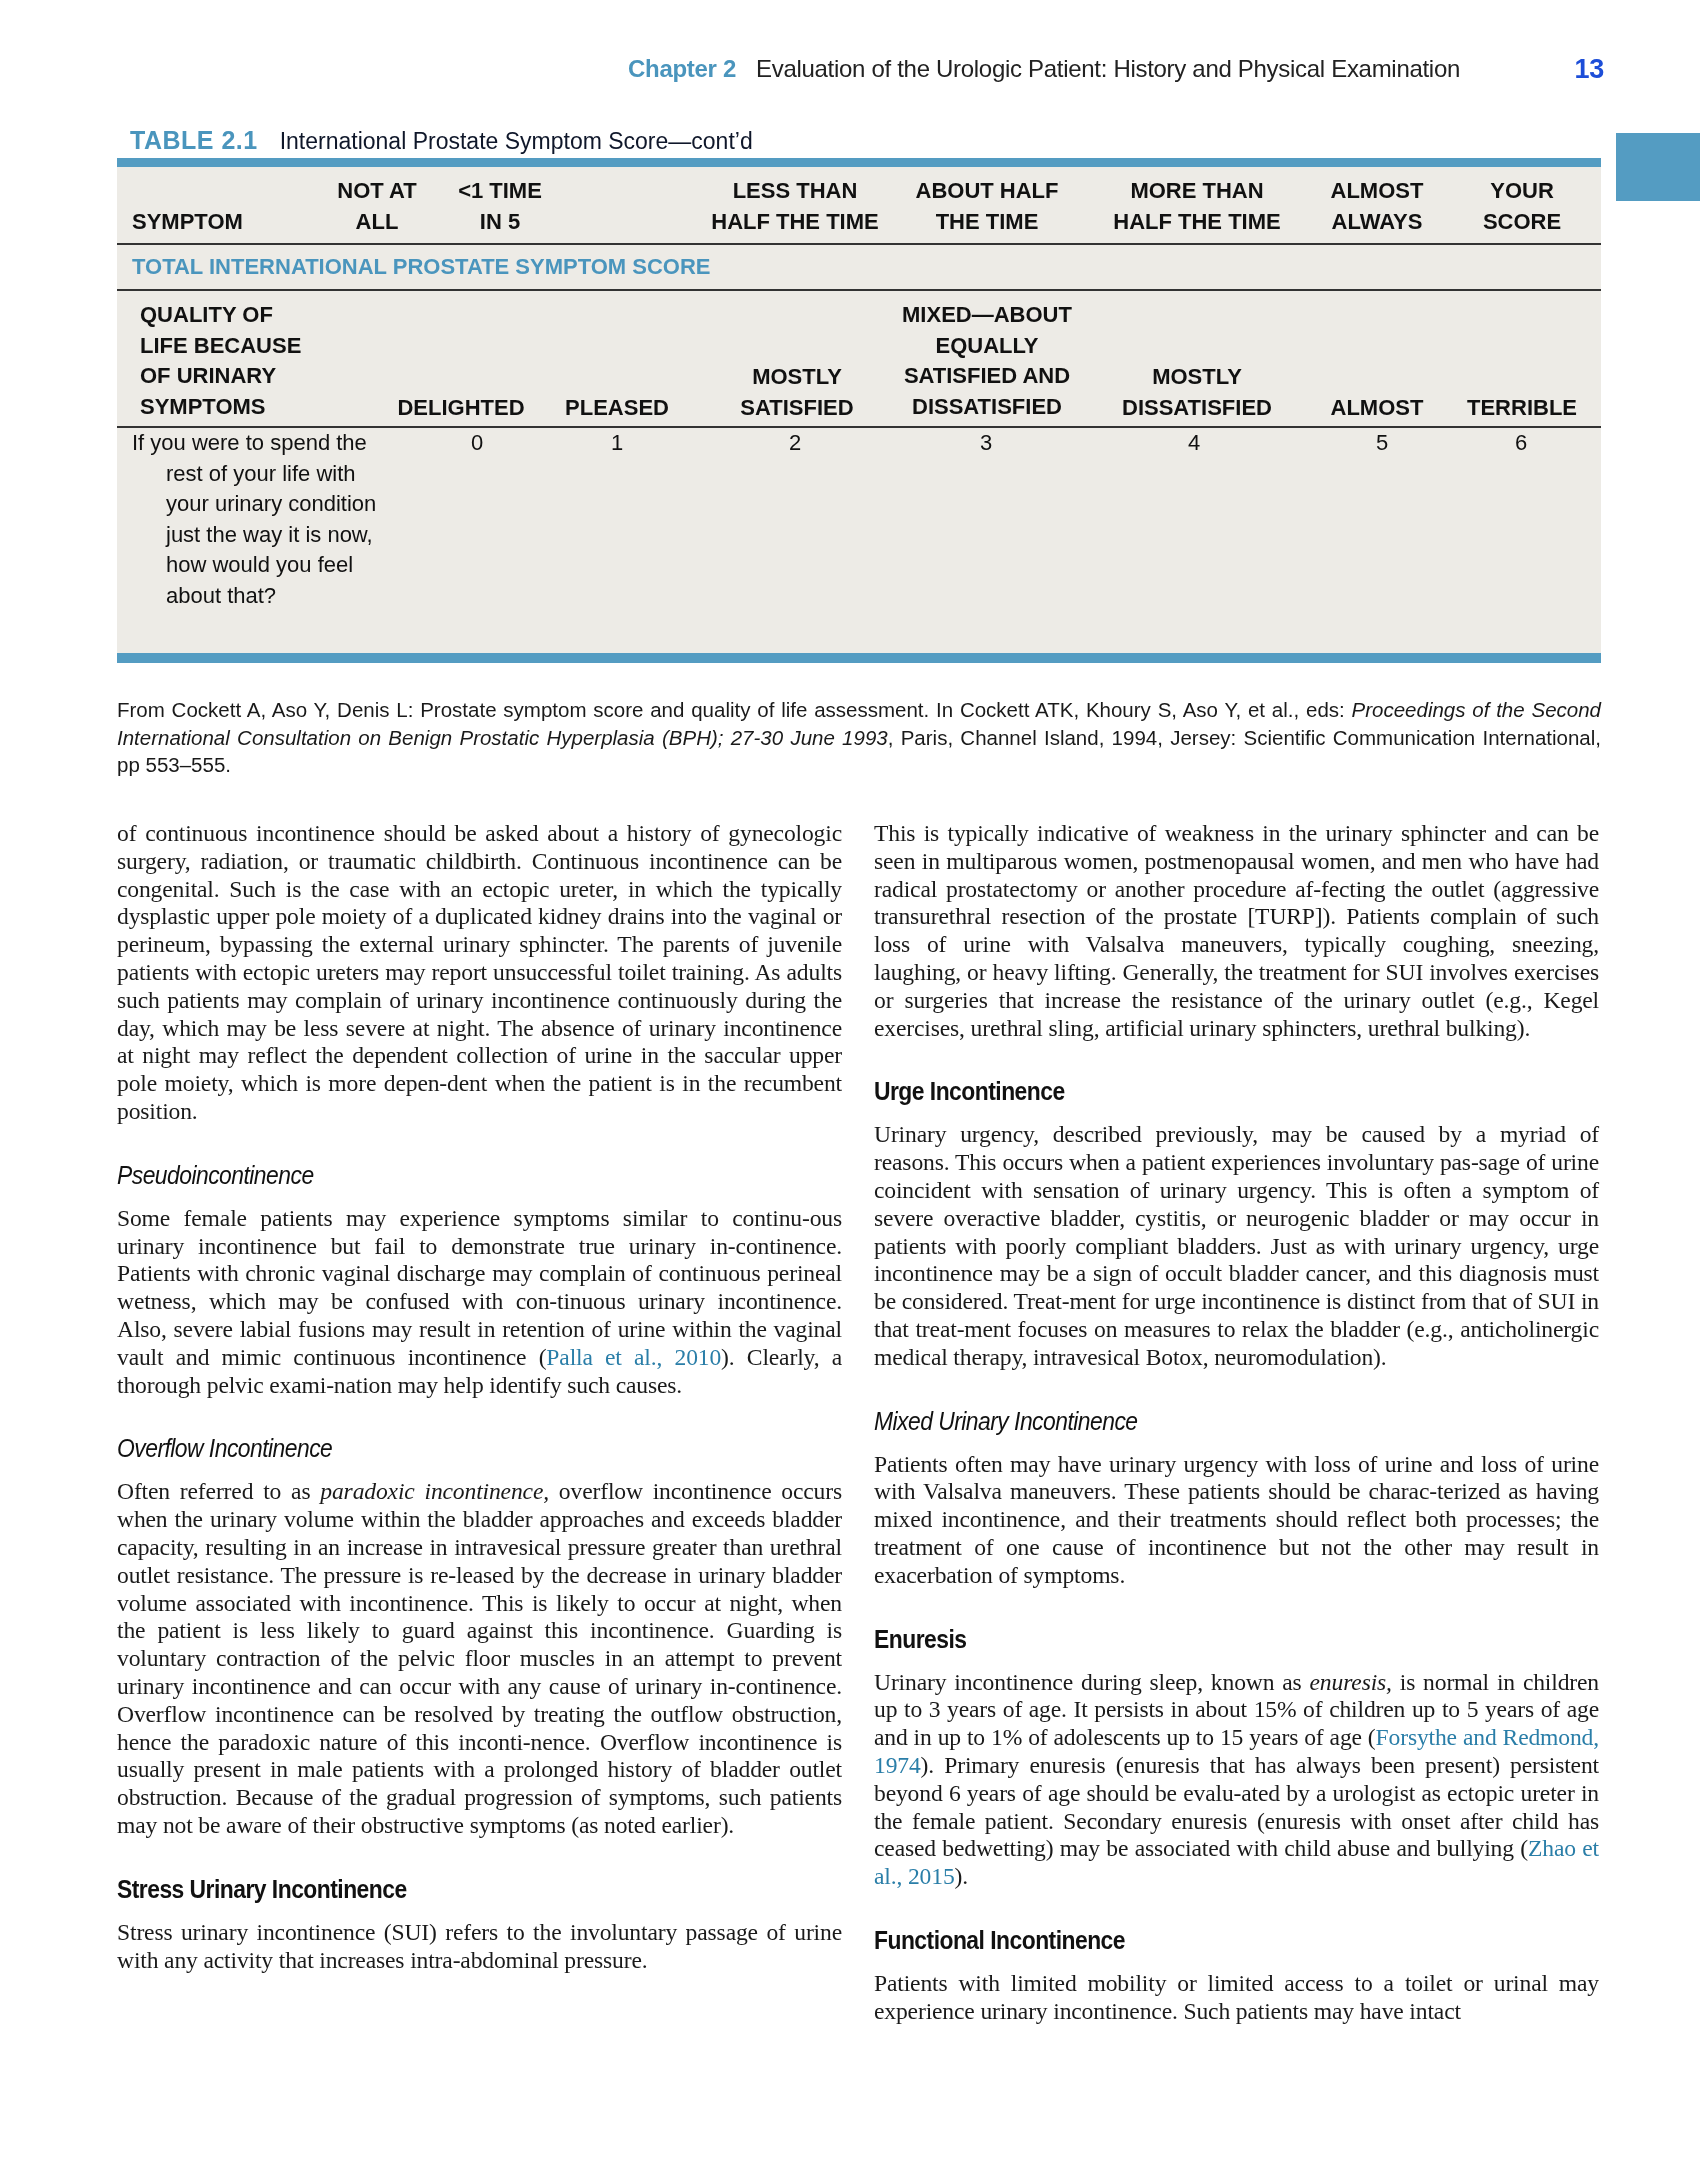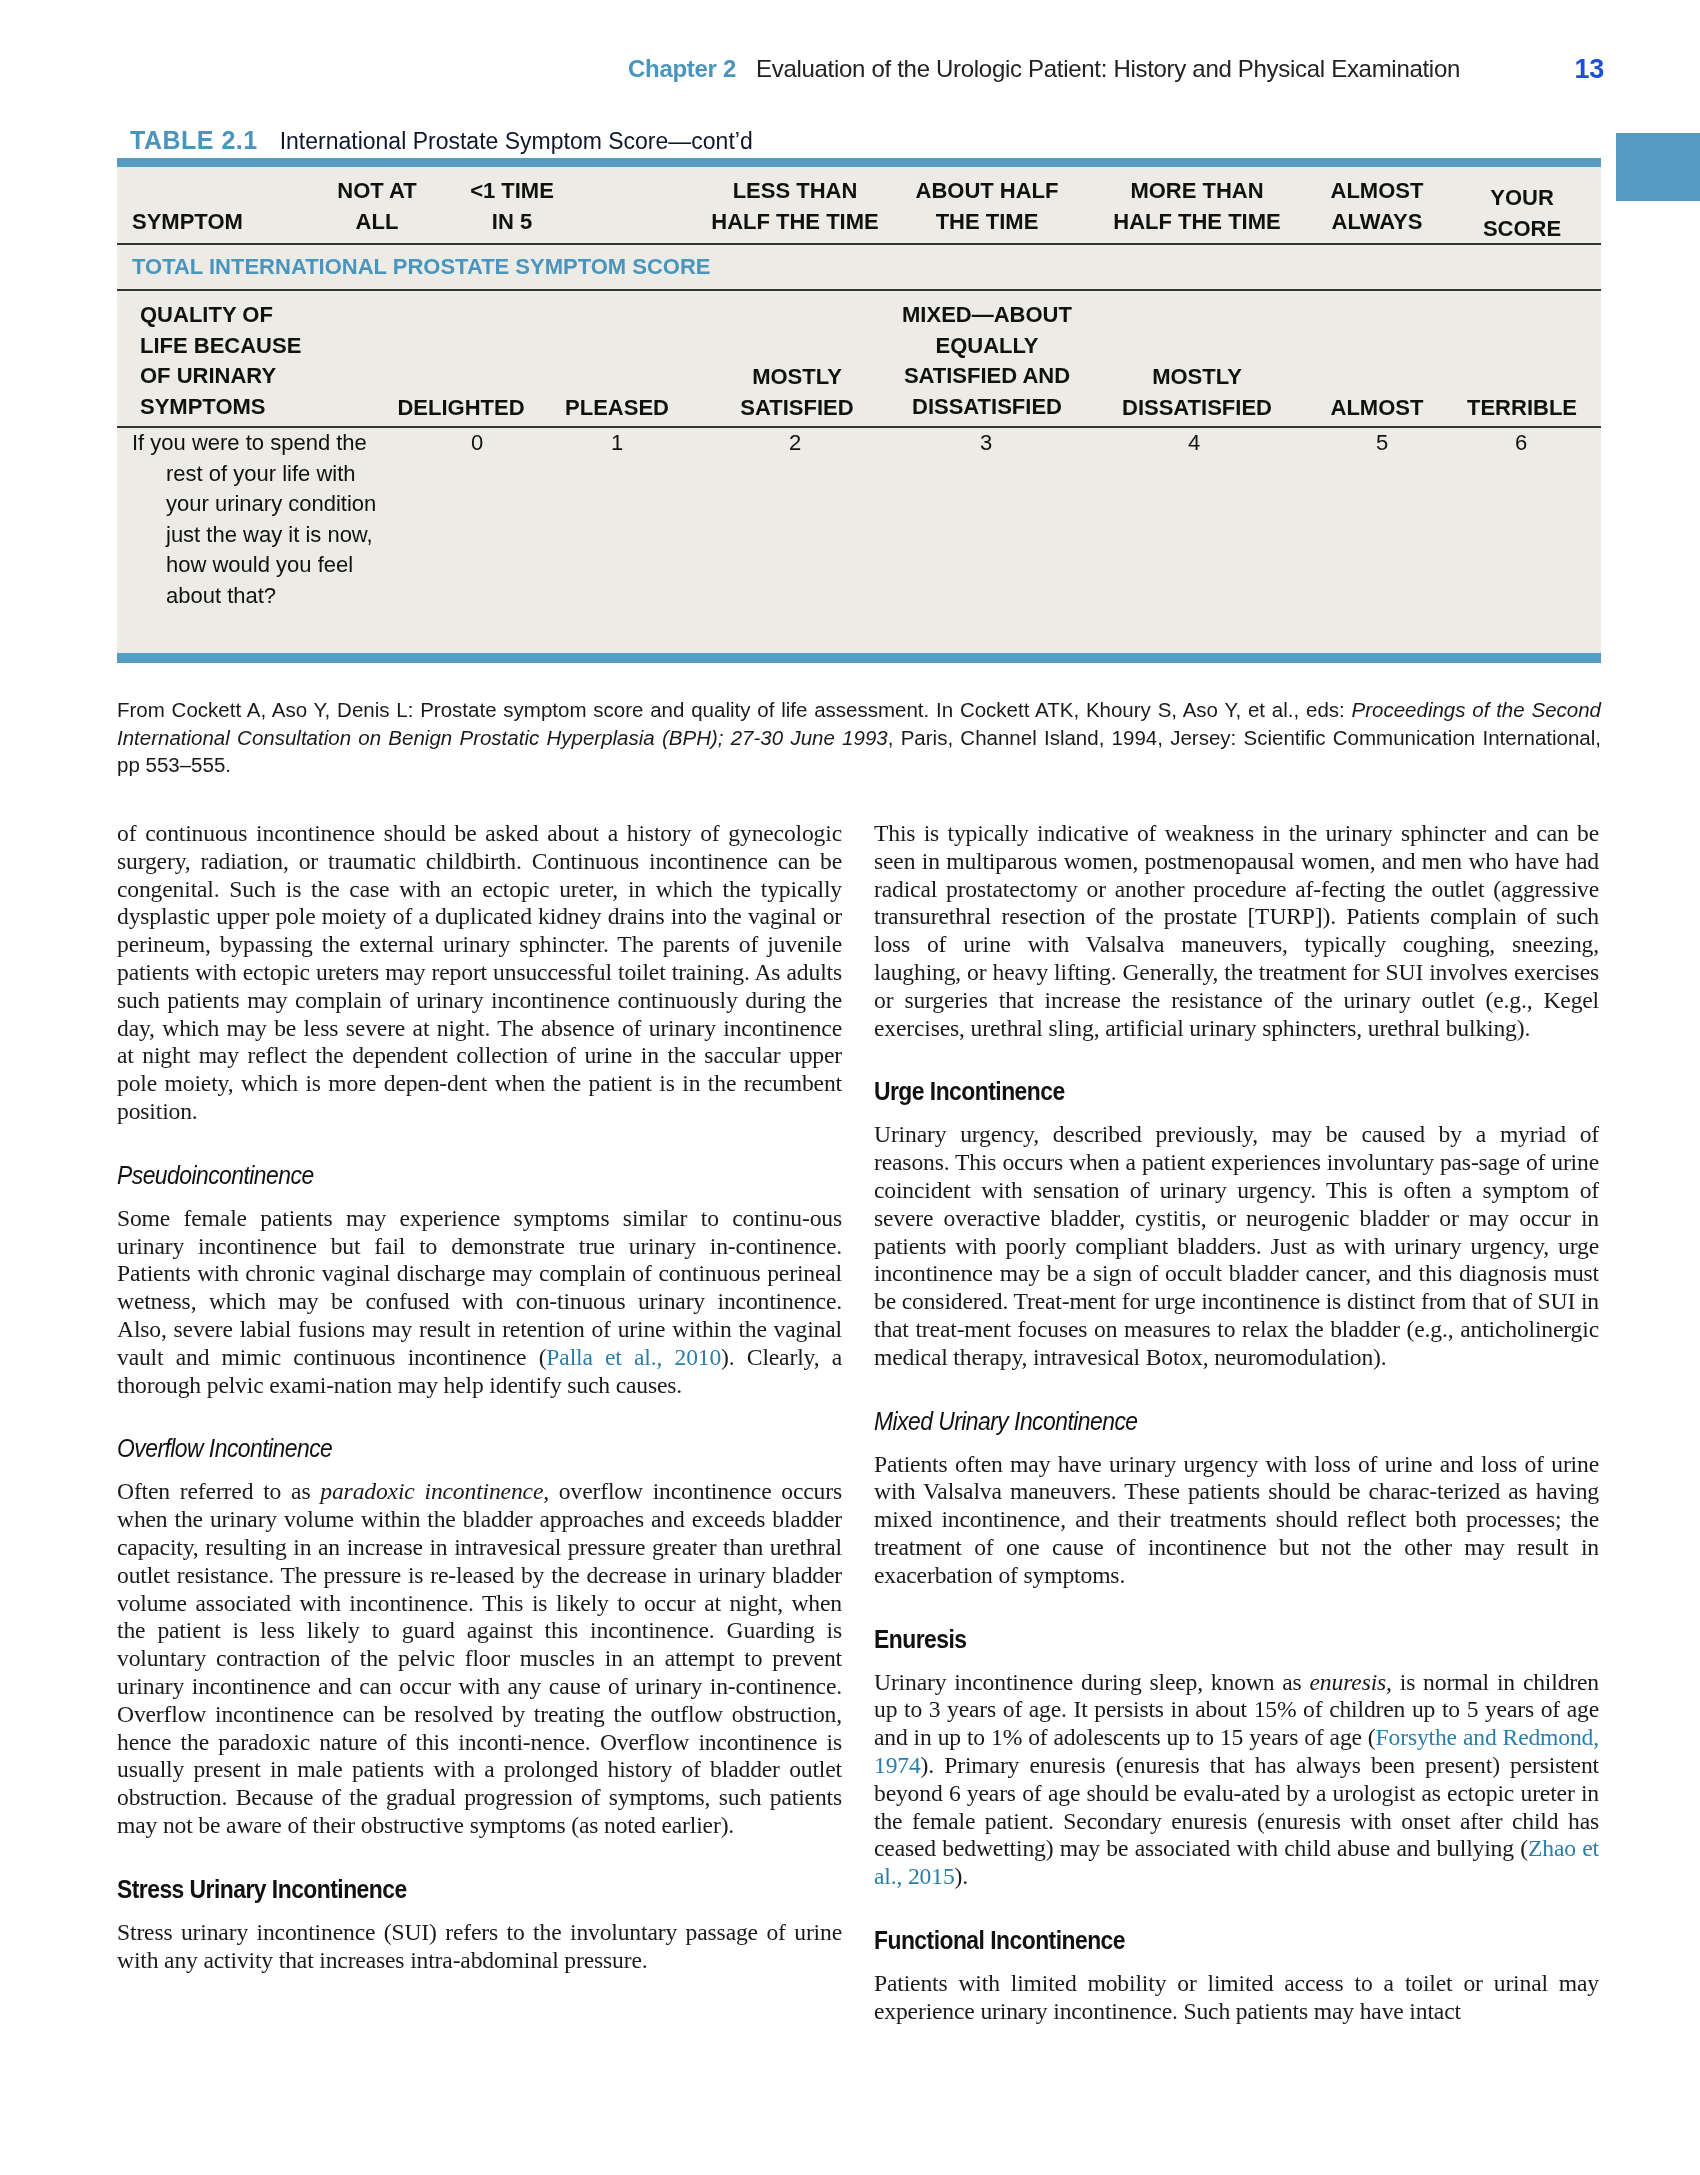--- a/index.html
+++ b/index.html
@@ -56,31 +56,31 @@
   <span class="num">TABLE 2.1</span>
   <span class="cap">International Prostate Symptom Score—cont’d</span>
 </div>
 
 <div class="ipss-table">
   <div class="bar-top"></div>
 
   <div class="hcell left" style="left:15px; top:48px;">SYMPTOM</div>
   <div class="hcell" style="left:185px; width:150px; top:17px;">NOT AT
 ALL</div>
-  <div class="hcell" style="left:320px; width:150px; top:17px;">&lt;1 TIME
+  <div class="hcell" style="left:308px; width:150px; top:17px;">&lt;1 TIME
 IN 5</div>
   <div class="hcell" style="left:580px; width:200px; top:17px; left:578px;">LESS THAN
 HALF THE TIME</div>
   <div class="hcell" style="left:770px; width:200px; top:17px;">ABOUT HALF
 THE TIME</div>
   <div class="hcell" style="left:975px; width:210px; top:17px;">MORE THAN
 HALF THE TIME</div>
   <div class="hcell" style="left:1175px; width:170px; top:17px;">ALMOST
 ALWAYS</div>
-  <div class="hcell" style="left:1335px; width:140px; top:24px;">YOUR
+  <div class="hcell" style="left:1335px; width:140px; top:17px;">YOUR
 SCORE</div>
 
   <div class="rule" style="top:85px;"></div>
 
   <div class="total-row">TOTAL INTERNATIONAL PROSTATE SYMPTOM SCORE</div>
 
   <div class="rule" style="top:131px;"></div>
 
   <div class="hcell left" style="left:15px; top:142px; line-height:30.5px;margin-left:8px;">QUALITY OF
 LIFE BECAUSE

